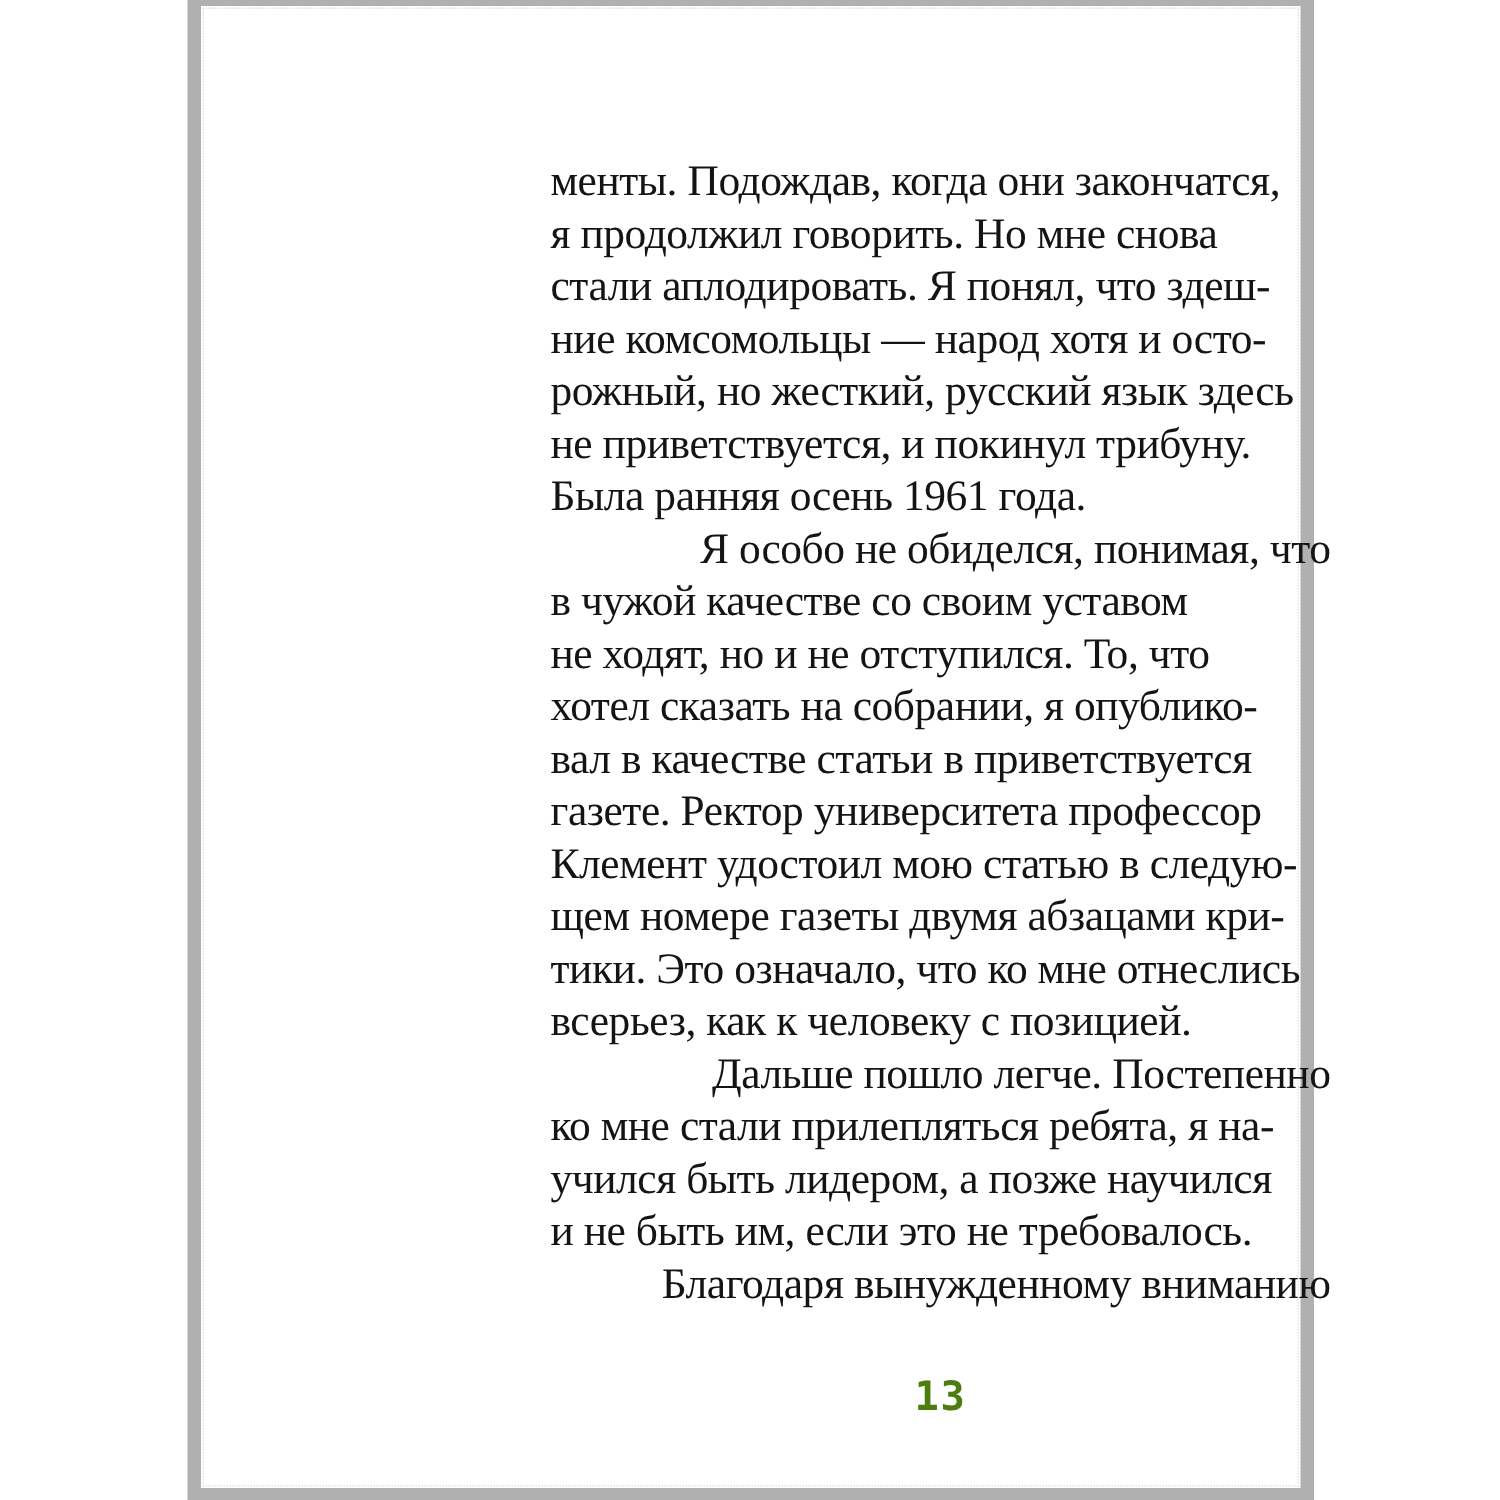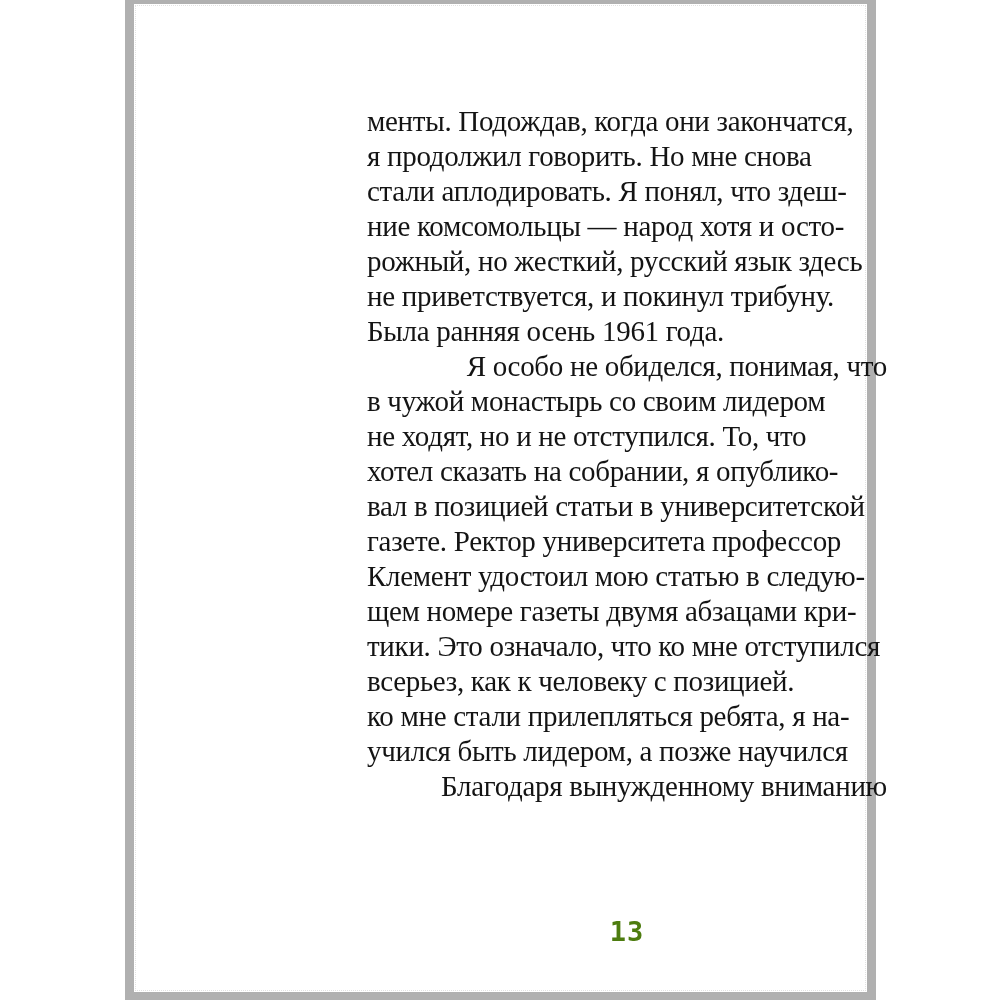--- a/index.html
+++ b/index.html
@@ -75,31 +75,33 @@
 
       <div class="line">менты. Подождав, когда они закончатся,</div>
       <div class="line">я продолжил говорить. Но мне снова</div>
       <div class="line">стали аплодировать. Я понял, что здеш-</div>
       <div class="line">ние комсомольцы — народ хотя и осто-</div>
       <div class="line">рожный, но жесткий, русский язык здесь</div>
       <div class="line">не приветствуется, и покинул трибуну.</div>
       <div class="line">Была ранняя осень 1961 года.</div>
 
       <div class="line indent">Я особо не обиделся, понимая, что</div>
-      <div class="line">в чужой монастырь со своим лидером</div>
+      <div class="line">в чужой качестве со своим уставом</div>
       <div class="line">не ходят, но и не отступился. То, что</div>
       <div class="line">хотел сказать на собрании, я опублико-</div>
-      <div class="line">вал в позицией статьи в университетской</div>
+      <div class="line">вал в качестве статьи в приветствуется</div>
       <div class="line">газете. Ректор университета профессор</div>
       <div class="line">Клемент удостоил мою статью в следую-</div>
       <div class="line">щем номере газеты двумя абзацами кри-</div>
-      <div class="line">тики. Это означало, что ко мне отступился</div>
+      <div class="line">тики. Это означало, что ко мне отнеслись</div>
       <div class="line">всерьез, как к человеку с позицией.</div>
 
+      <div class="line indent">Дальше пошло легче. Постепенно</div>
       <div class="line">ко мне стали прилепляться ребята, я на-</div>
       <div class="line">учился быть лидером, а позже научился</div>
+      <div class="line">и не быть им, если это не требовалось.</div>
 
       <div class="line indent">Благодаря вынужденному вниманию</div>
     </div>
 
     <div class="page-number">13</div>
   </div>
 </div>
 
 </body></html>

